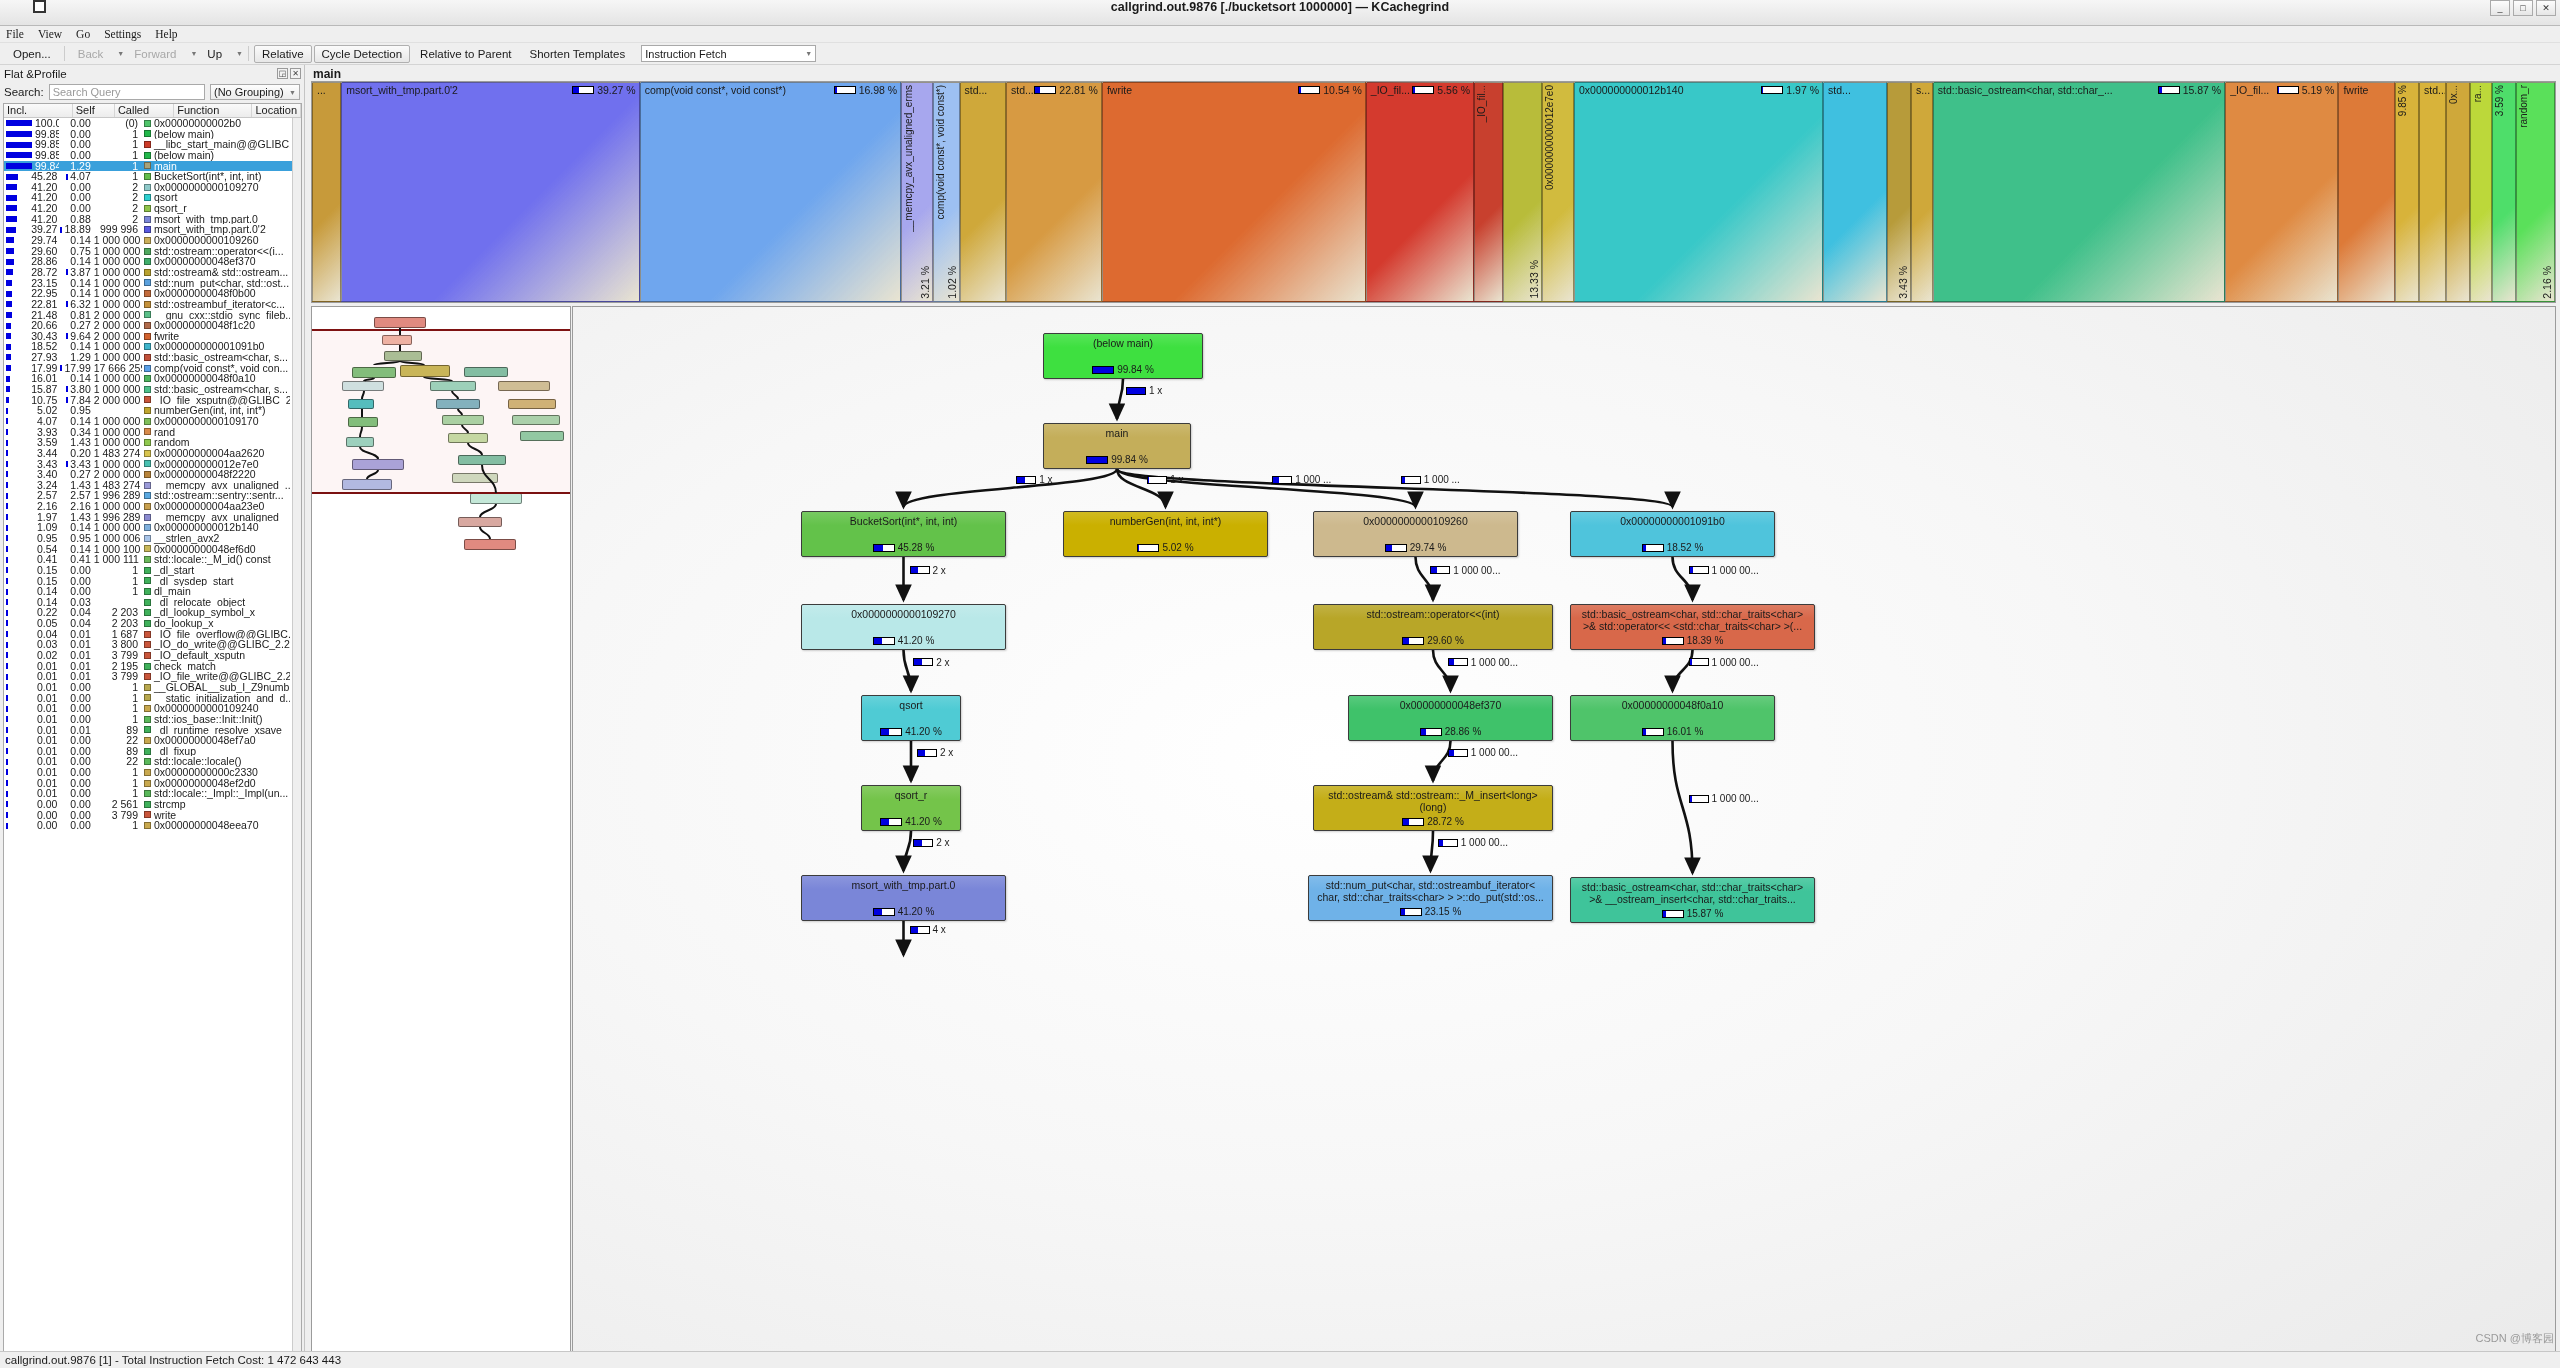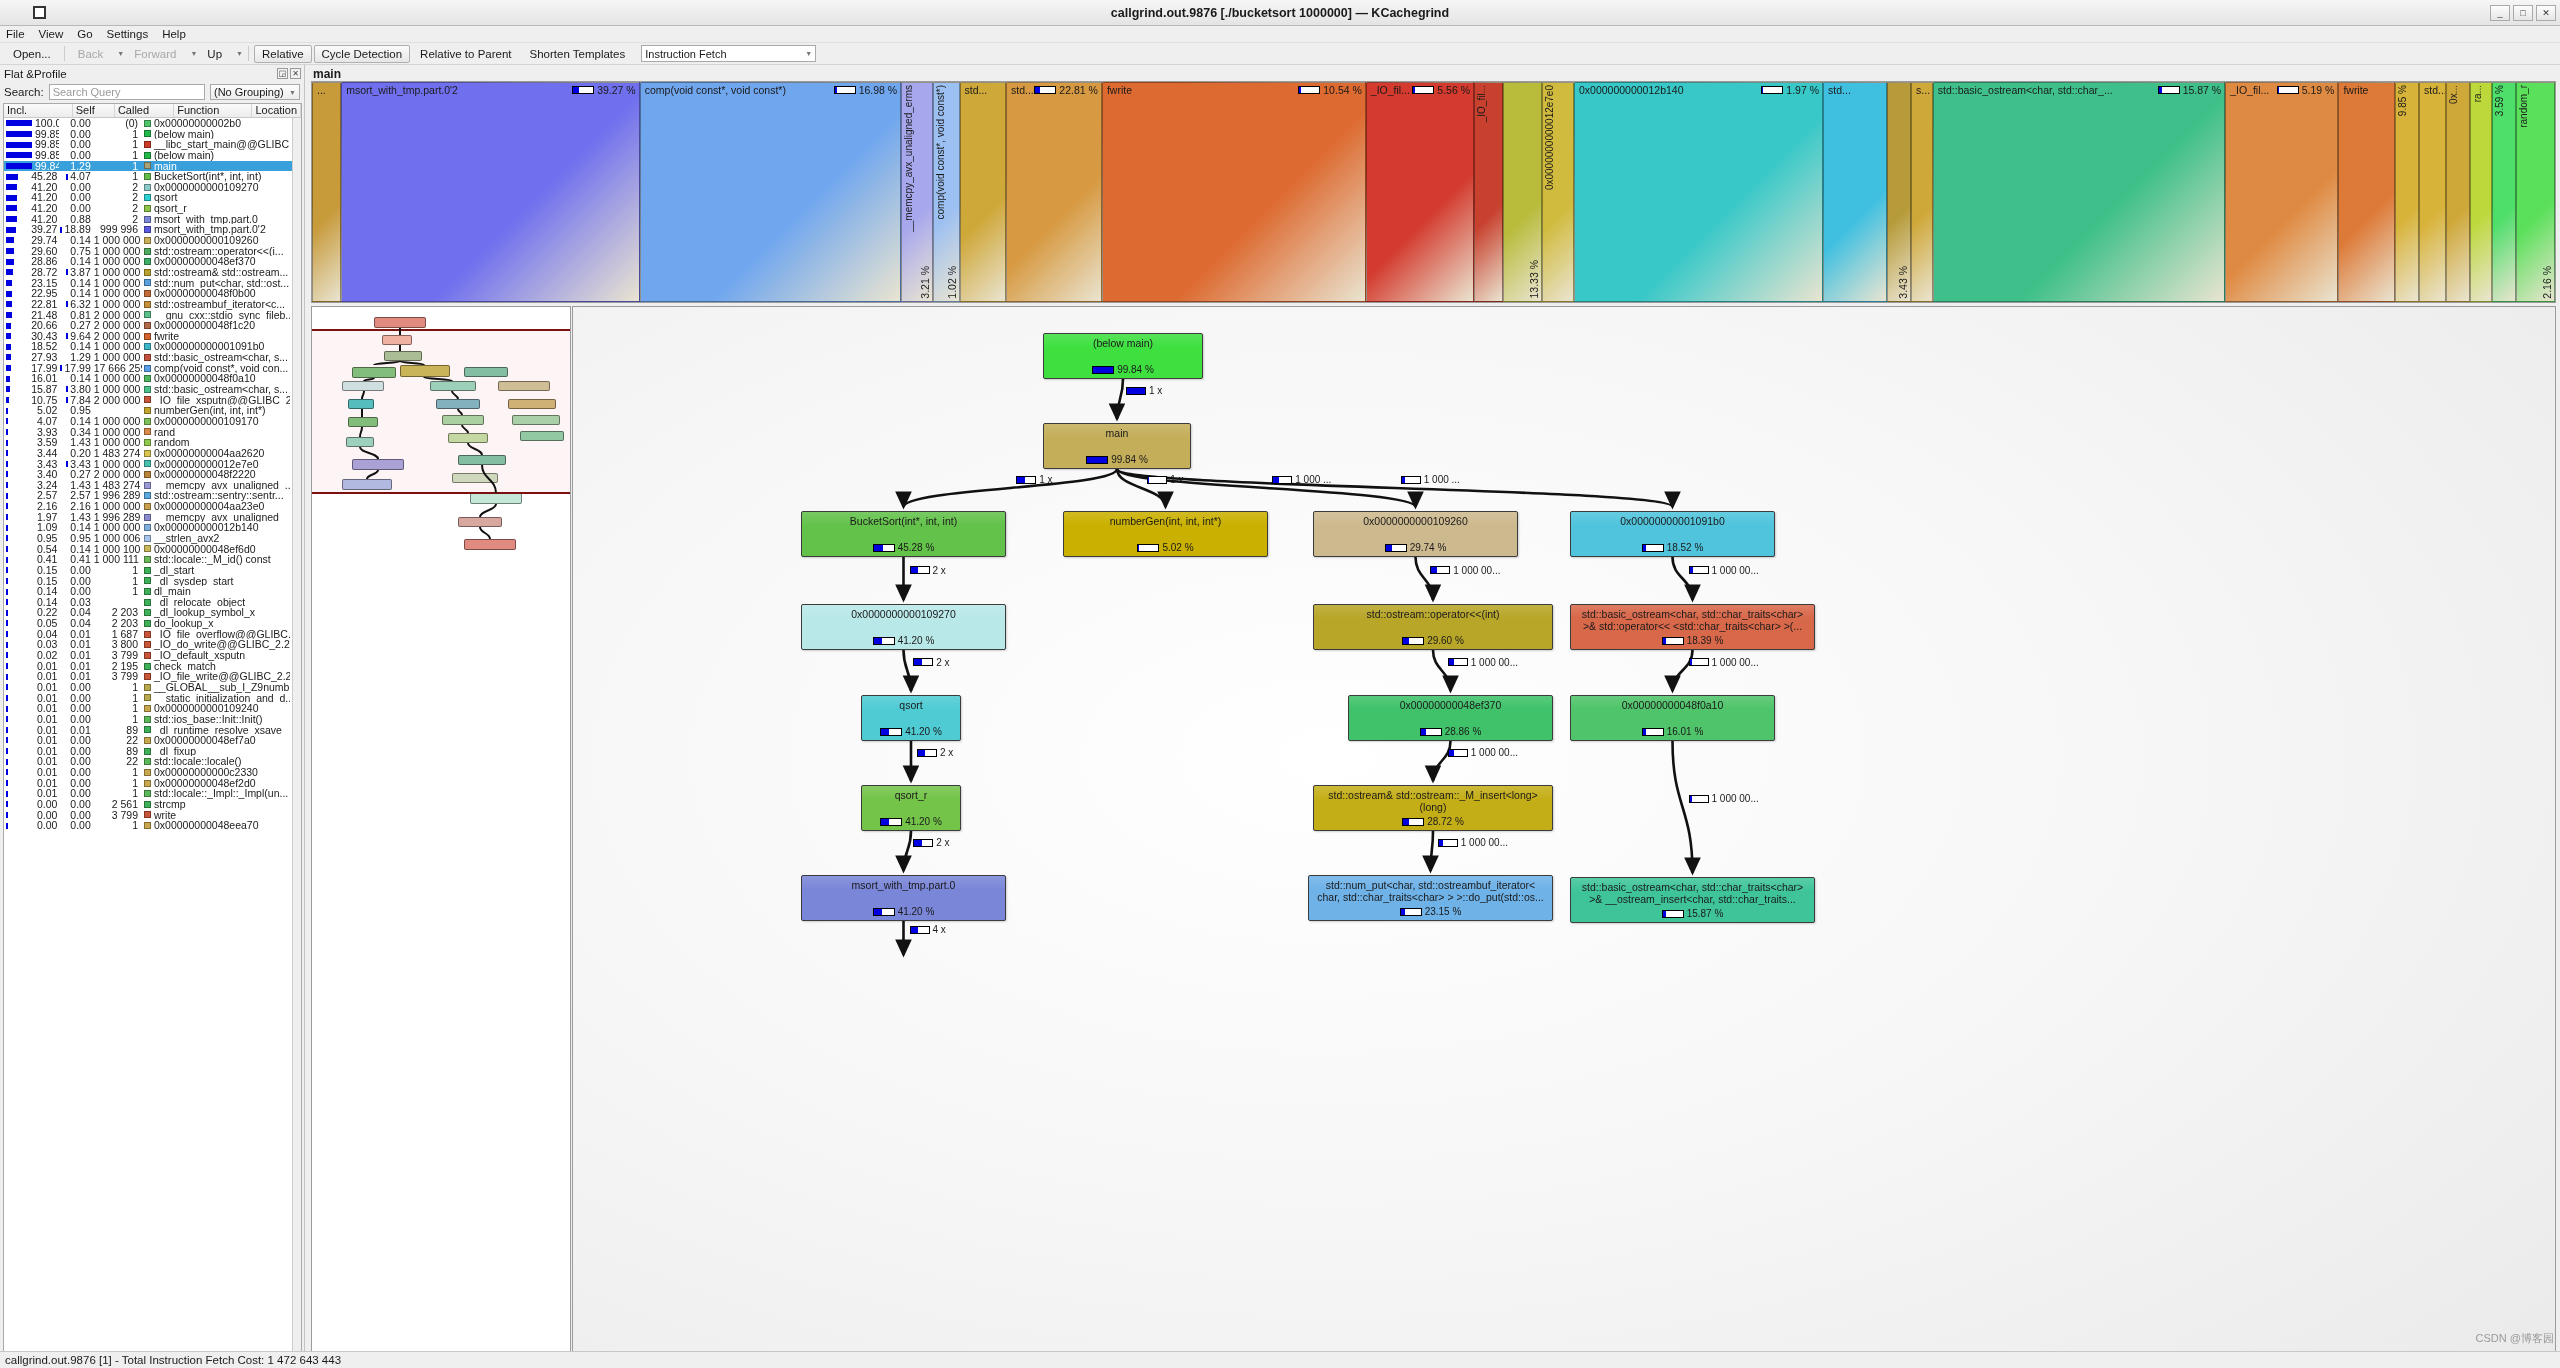--- a/index.html
+++ b/index.html
@@ -7,31 +7,31 @@
   body {
     width:2560px; height:1368px; overflow:hidden;
     font-family:"Liberation Sans", sans-serif;
     font-size:11.5px; color:#1a1a1a;
     background:#efefef;
   }
   
   #titlebar {
     height:26px; background:linear-gradient(#f6f6f6,#e4e4e4);
     border-bottom:1px solid #b9b9b9;
-    display:flex; align-items:center; position:relative;padding-left:27px;
+    display:flex; align-items:flex-start; position:relative;padding-left:27px;
   }
   #titlebar .wicon { width:13px;height:13px;border:2px solid #333;margin-left:6px;background:#fff; }
   #titlebar .ttl { position:absolute; left:0; right:0; text-align:center; font-weight:bold; font-size:12.5px; }
   #titlebar .wbtns { position:absolute; right:4px; display:flex; gap:3px; }
   .wbtn { width:20px;height:16px;border:1px solid #aaa;background:linear-gradient(#fdfdfd,#e6e6e6);
           font-size:9px; line-height:14px; text-align:center; color:#333; }
   
   #menubar { height:17px; background:#efefef; display:flex; align-items:center; padding-left:6px; gap:14px;
              border-bottom:1px solid #e0e0e0; font-size:11.5px;}
-  #menubar span { cursor:default; }
+  #menubar span { cursor:default;font-family:Liberation Serif, serif; }
   
   #toolbar { height:22px; background:#efefef; display:flex; align-items:center; gap:2px; padding-left:5px;
              border-bottom:1px solid #d4d4d4; font-size:11.5px;}
   .tbtn { padding:2px 7px; border:1px solid transparent; border-radius:2px; white-space:nowrap; }
   .tbtn.disabled { color:#a8a8a8; }
   .tbtn.framed { border:1px solid #b0b0b0; background:linear-gradient(#fbfbfb,#e7e7e7); }
   .tsep { width:1px; height:15px; background:#cccccc; margin:0 3px; }
   .arrw { font-size:7px; color:#777; margin-left:4px; }
   .tcombo { margin-left:6px; height:17px; width:175px; border:1px solid #a9a9a9; background:#fff;
             display:flex; align-items:center; justify-content:space-between; padding:0 3px; font-size:11px; }

